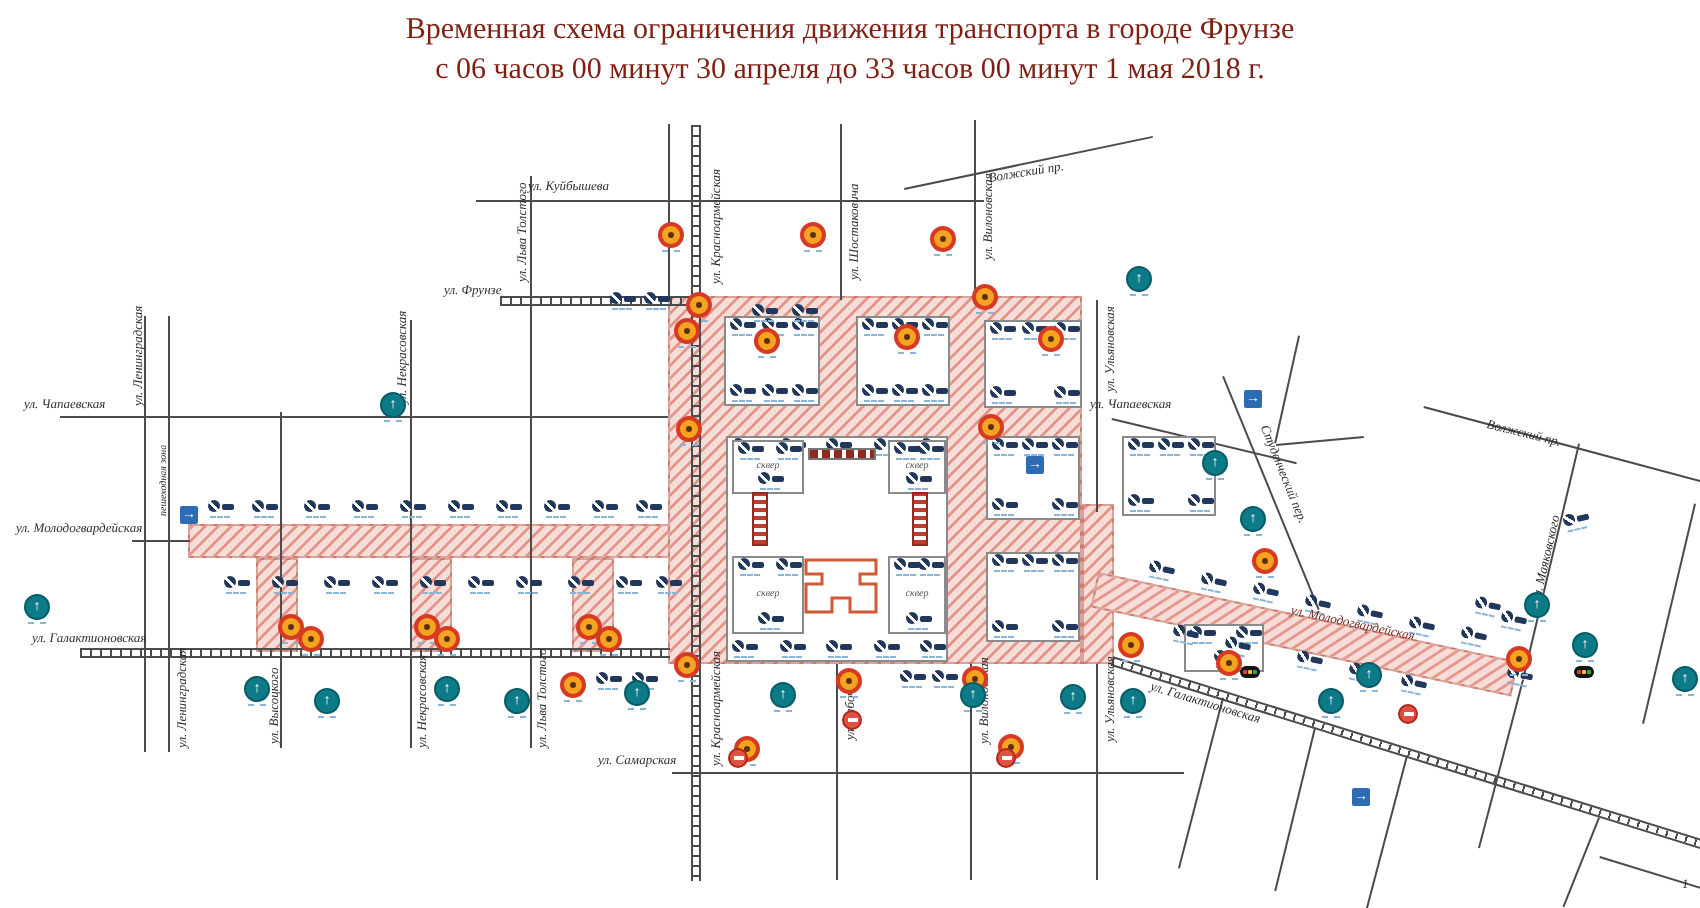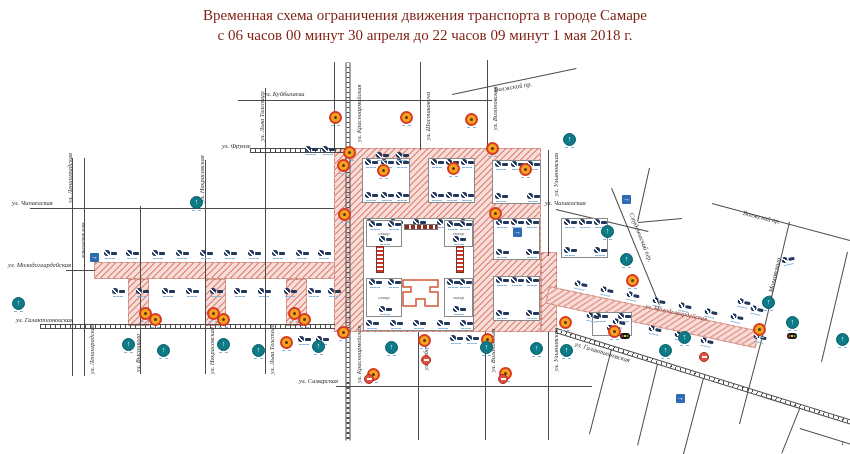--- a/index.html
+++ b/index.html
@@ -43,22 +43,22 @@
         background:repeating-linear-gradient(0deg,#c23b2c 0 2px,#fff 2px 4px);}
   .stage{position:absolute;border:1px solid #777;box-sizing:border-box;
         background:repeating-linear-gradient(90deg,#8d2c1e 0 4px,#fff 4px 6px);}
   .theater{position:absolute;}
 </style>
 </head>
 <body>
 
 <div id="page">
   <div id="title">
-    <div>Временная схема ограничения движения транспорта в городе Самаре</div>
-    <div>с 06 часов 00 минут 30 апреля до 22 часов 09 минут 1 мая 2018 г.</div>
+    <div>Временная схема ограничения движения транспорта в городе Фрунзе</div>
+    <div>с 06 часов 00 минут 30 апреля до 33 часов 00 минут 1 мая 2018 г.</div>
   </div>
   <div id="map" style="position:absolute;left:0;top:0;width:850px;height:454px;">
       <div class="pink" style="left: 94px; top: 262px; width: 252px; height: 17px; transform: rotate(0deg);"></div>
       <div class="pink" style="left: 334px; top: 148px; width: 207px; height: 184px; transform: rotate(0deg);"></div>
       <div class="pink" style="left: 541px; top: 252px; width: 16px; height: 80px; transform: rotate(0deg);"></div>
       <div class="pink" style="left: 549px; top: 286px; width: 215px; height: 18px; transform: rotate(12deg);"></div>
       <div class="pink" style="left: 128px; top: 279px; width: 21px; height: 47px; transform: rotate(0deg);"></div>
       <div class="pink" style="left: 205px; top: 279px; width: 21px; height: 47px; transform: rotate(0deg);"></div>
       <div class="pink" style="left: 286px; top: 279px; width: 21px; height: 47px; transform: rotate(0deg);"></div>
       <div class="street" style="left: 238px; top: 100px; width: 254px; transform: rotate(0deg);"></div>

